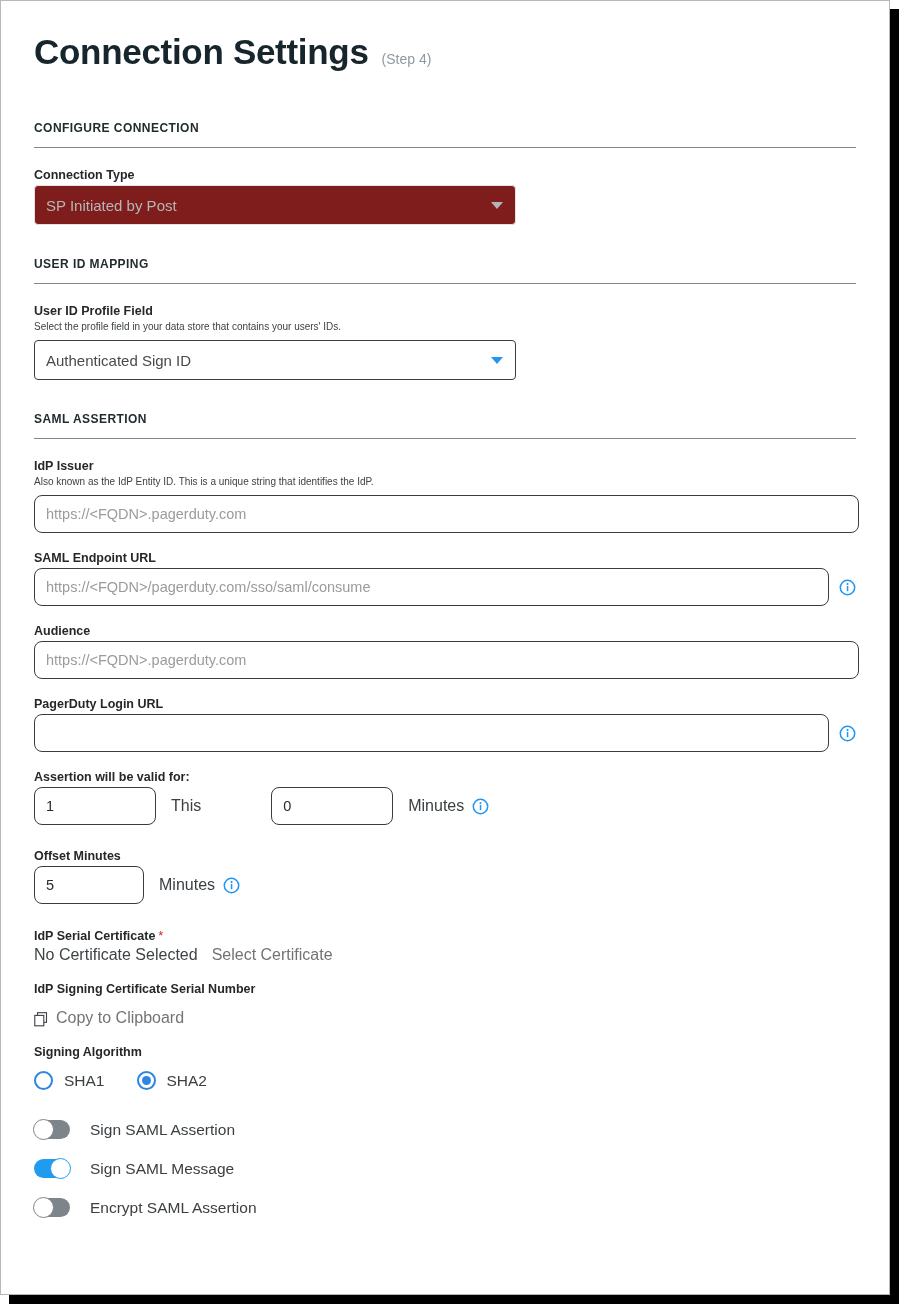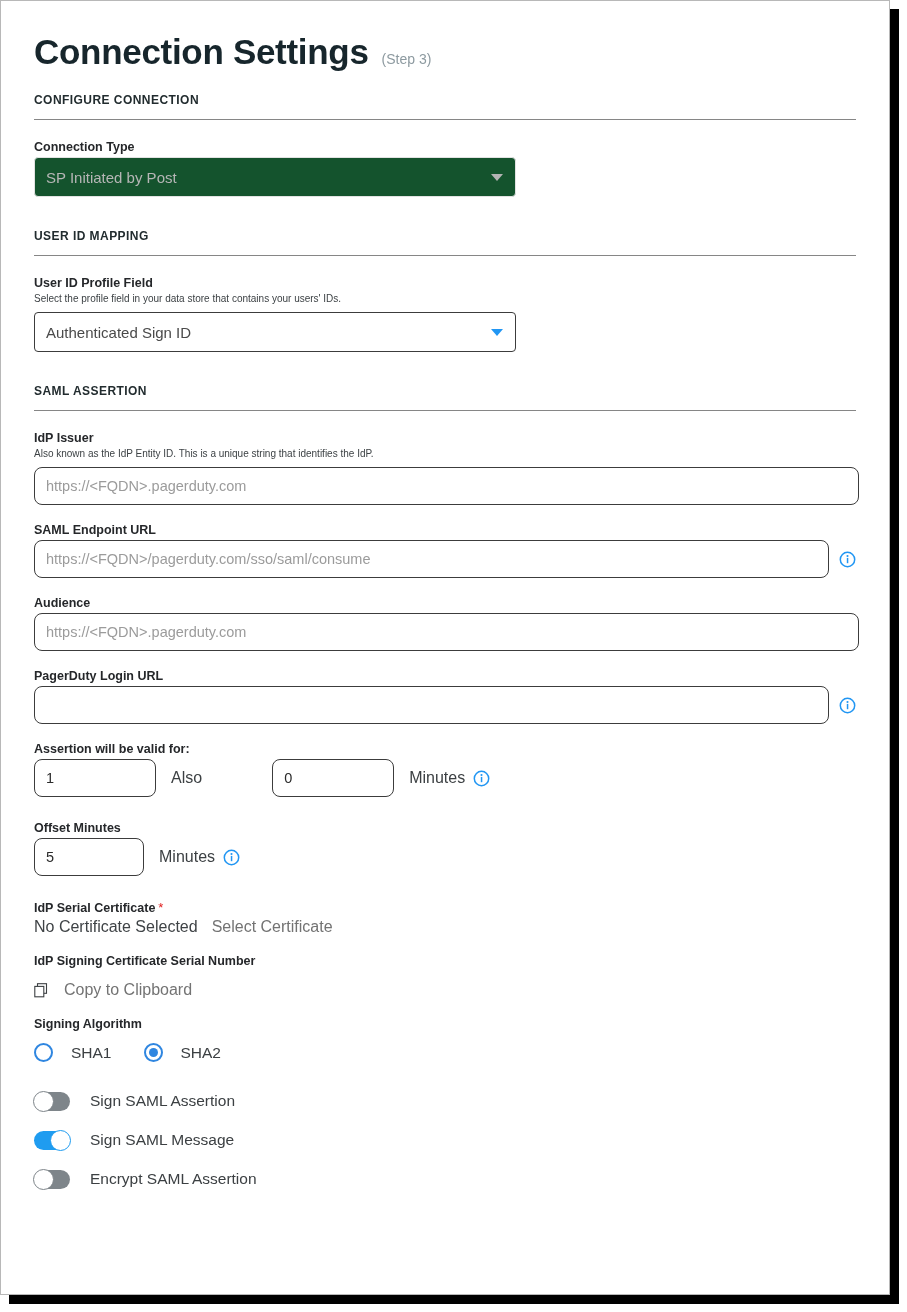--- a/index.html
+++ b/index.html
@@ -21,21 +21,21 @@
 
   .content {
     padding: 33px 33px 0 33px;
   }
 
   
   .page-header {
     display: flex;
     align-items: baseline;
     gap: 13px;
-    margin-bottom: 24px;
+    margin-bottom: 52px;
   }
   .page-title {
     font-size: 35px;
     font-weight: bold;
     color: #17262c;
     letter-spacing: -0.3px;
     line-height: 1;
   }
   .page-step {
     font-size: 14px;
@@ -122,21 +122,21 @@
     padding: 0 34px 0 11px;
     display: flex;
     align-items: center;
     font-size: 15px;
     border-radius: 4px;
     background: #ffffff;
     border: 1px solid #3c3c3c;
     color: #4a4a4a;
   }
   .select-box.disabled {
-    background: #14532d;
+    background: #7f1d1d;
     border: 1px solid #e2e2e2;
     color: #b6b6b6;
   }
   .chev {
     position: absolute;
     right: 13px;
     top: 50%;
     margin-top: -3px;
     width: 0; height: 0;
     border-left: 6px solid transparent;
@@ -179,22 +179,22 @@
     color: #3f4346;
   }
   .link {
     font-size: 16px;
     color: #737373;
     text-decoration: none;
     cursor: pointer;
   }
   .copy-row {
     display: flex;
-    align-items: center;
-    gap: 15px;
+    align-items: flex-end;
+    gap: 7px;
     margin-top: 13px;
   }
   .copy-icon { width: 15px; height: 15px; display: block; }
 
   
   .radio-row {
     display: flex;
     align-items: center;
     margin-top: 12px;
   }
@@ -217,27 +217,28 @@
     position: absolute;
     left: 50%; top: 50%;
     width: 9px; height: 9px;
     margin: -4.5px 0 0 -4.5px;
     border-radius: 50%;
     background: #2f86e0;
   }
   .radio-label {
     font-size: 15.5px;
     color: #3c4043;
-    margin-left: 18px;
+    margin-left: 11px;
   }
 
   
   .toggle-list { margin-top: 30px; }
   .toggle-row {
     display: flex;
+    align-items: center;
     margin-bottom: 20px;
     cursor: pointer;
   }
   .toggle {
     width: 36px; height: 19px;
     border-radius: 10px;
     background: #7e858a;
     position: relative;
     flex: 0 0 auto;
     transition: none;
@@ -265,21 +266,21 @@
   .mt-mid { margin-top: 24px; }
 </style>
 </head>
 <body>
 
 <div class="page-frame">
   <div class="content">
 
     <div class="page-header">
       <div class="page-title">Connection Settings</div>
-      <div class="page-step">(Step 3)</div>
+      <div class="page-step">(Step 4)</div>
     </div>
 
     <div class="section">
       <div class="section-title">CONFIGURE CONNECTION</div>
       <hr class="section-rule">
 
       <div class="field-block">
         <span class="field-label">Connection Type</span>
         <div class="select-wrap w-select">
           <div class="select-box disabled">SP Initiated by Post</div>
@@ -342,21 +343,21 @@
               <rect x="7.8" y="6.9" width="1.5" height="5.3" fill="#2196f3"></rect>
             </svg>
           </span>
         </div>
       </div>
 
       <div class="field-block">
         <span class="field-label">Assertion will be valid for:</span>
         <div class="unit-row">
           <input class="text-input w-num" type="text" value="1" style="">
-          <span class="unit-label">Also</span>
+          <span class="unit-label">This</span>
           <input class="text-input w-num gap-lg" type="text" value="0" style="">
           <span class="unit-label">Minutes</span>
           <span class="info-icon" style="margin-left:8px">
             <svg width="17" height="17" viewBox="0 0 17 17">
               <circle cx="8.5" cy="8.5" r="7.2" fill="none" stroke="#2196f3" stroke-width="1.5"></circle>
               <circle cx="8.5" cy="5" r="1.05" fill="#2196f3"></circle>
               <rect x="7.8" y="6.9" width="1.5" height="5.3" fill="#2196f3"></rect>
             </svg>
           </span>
         </div>

